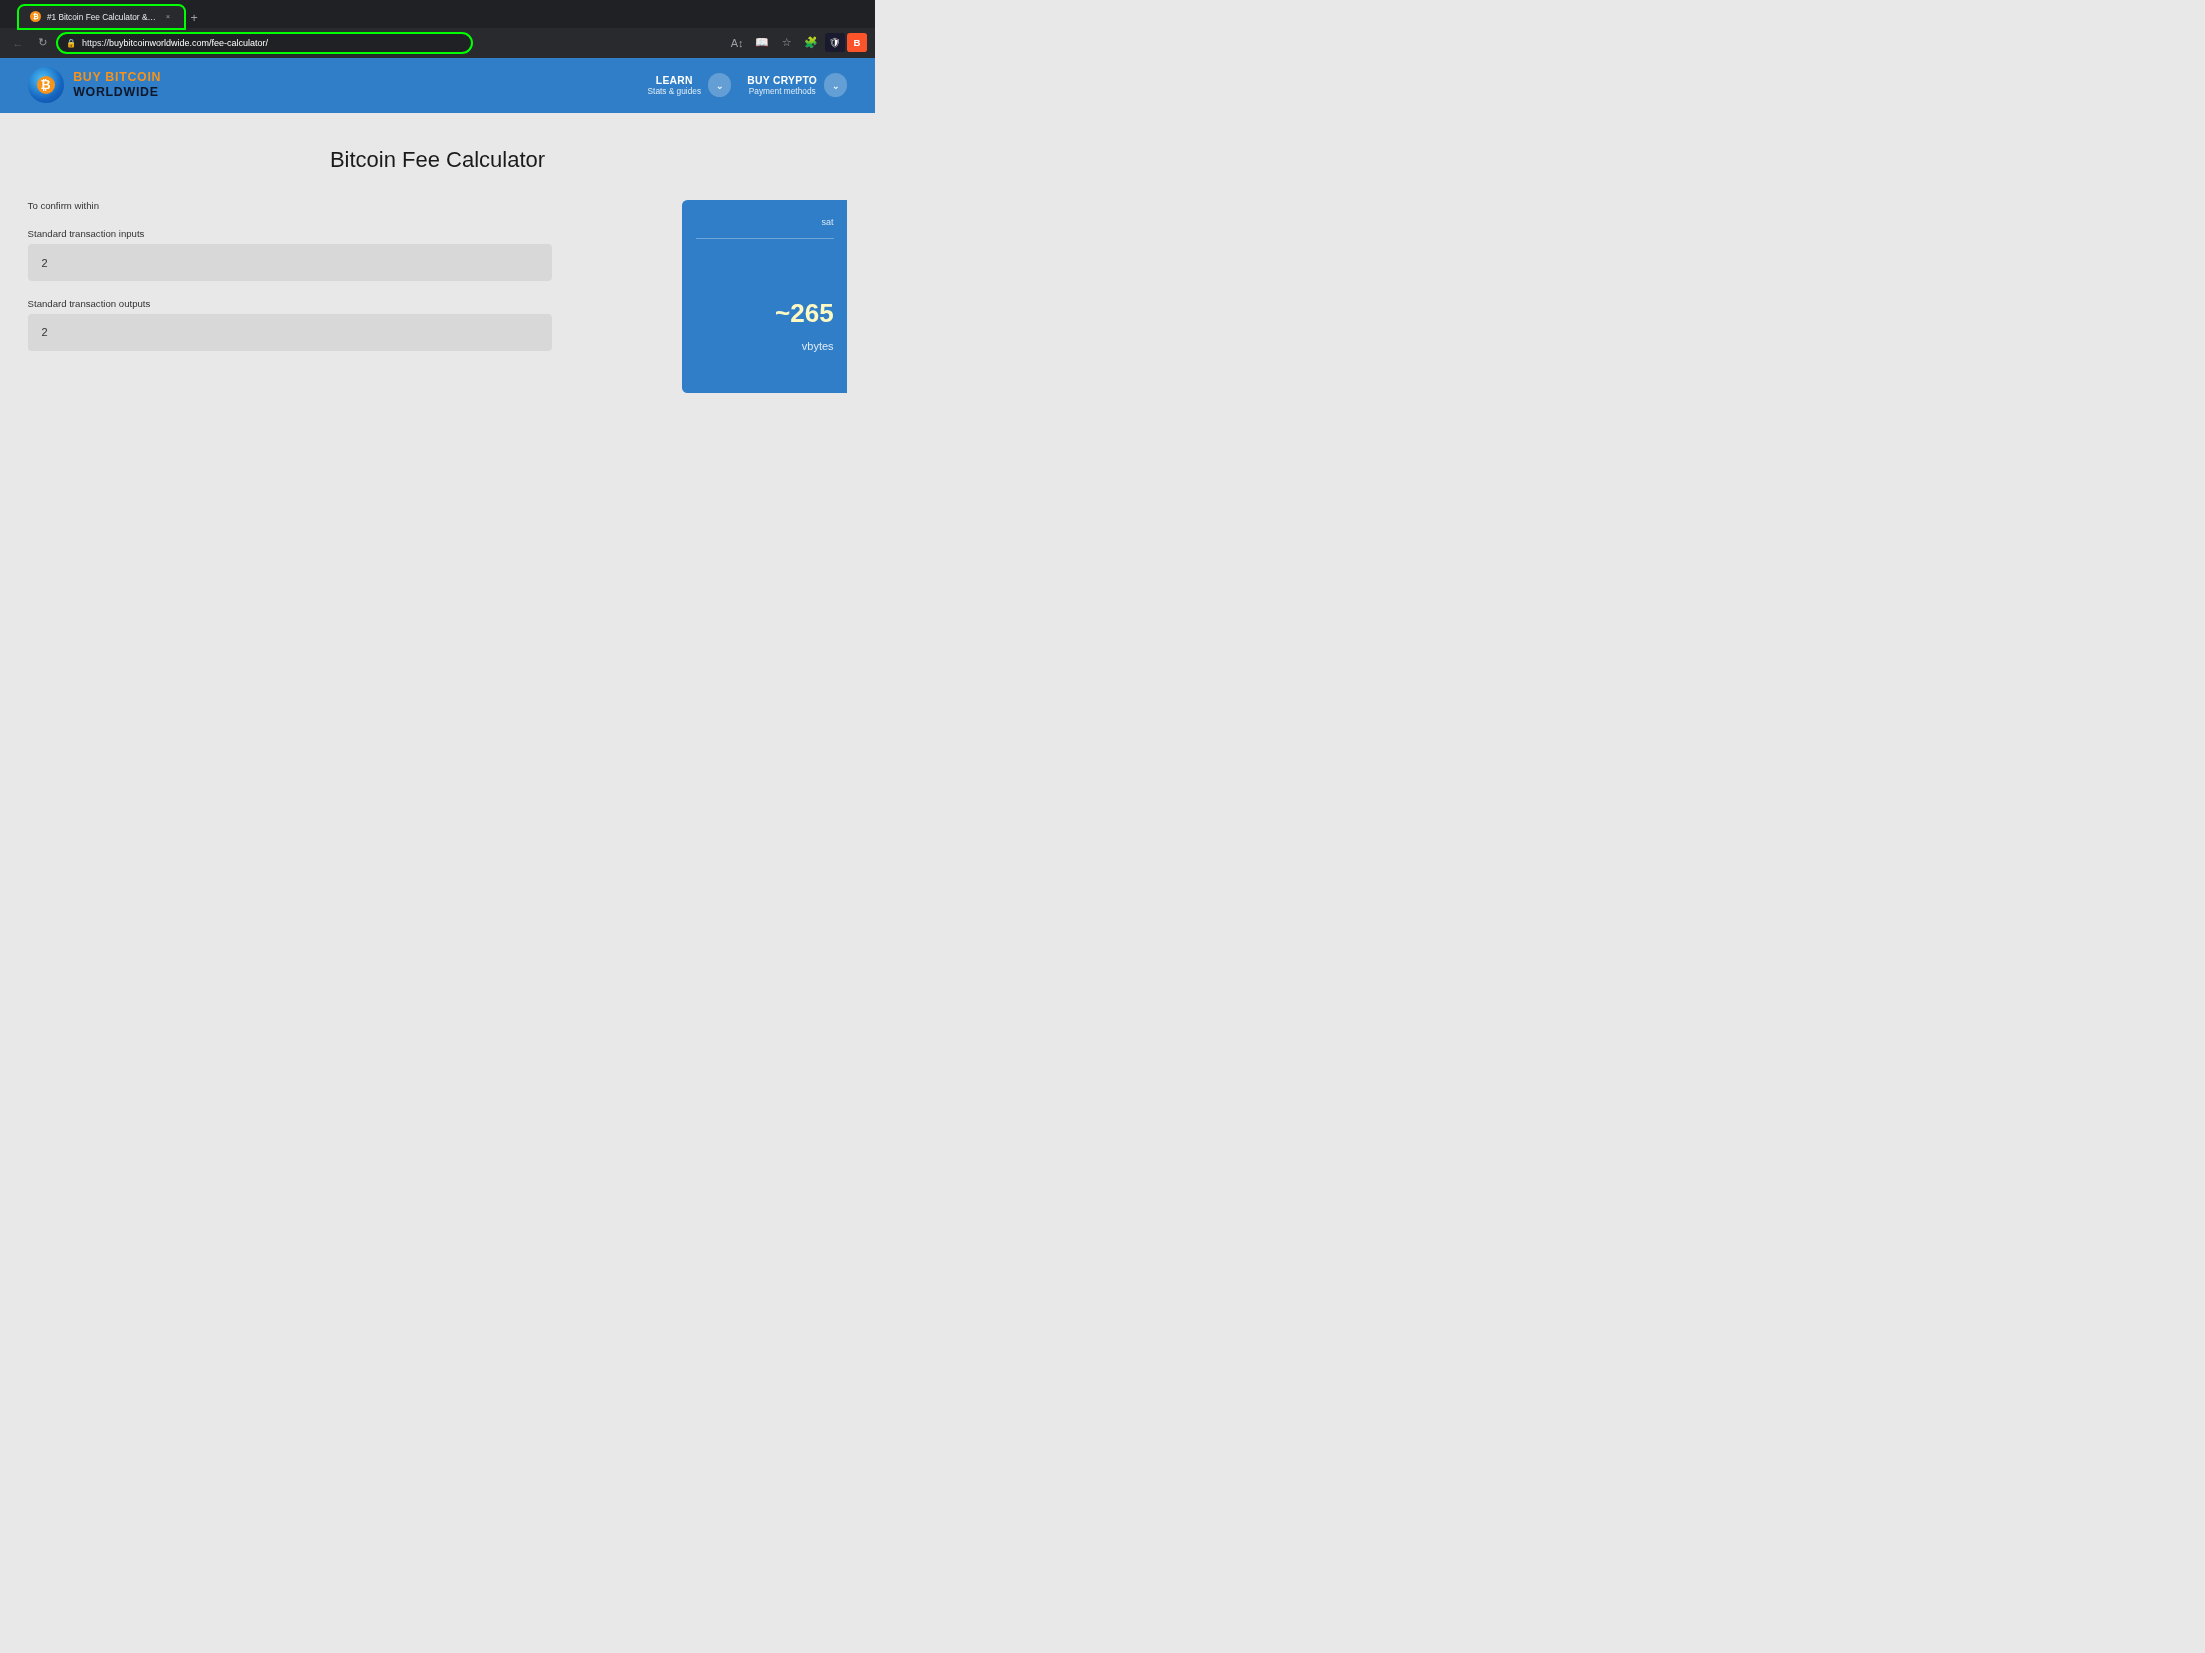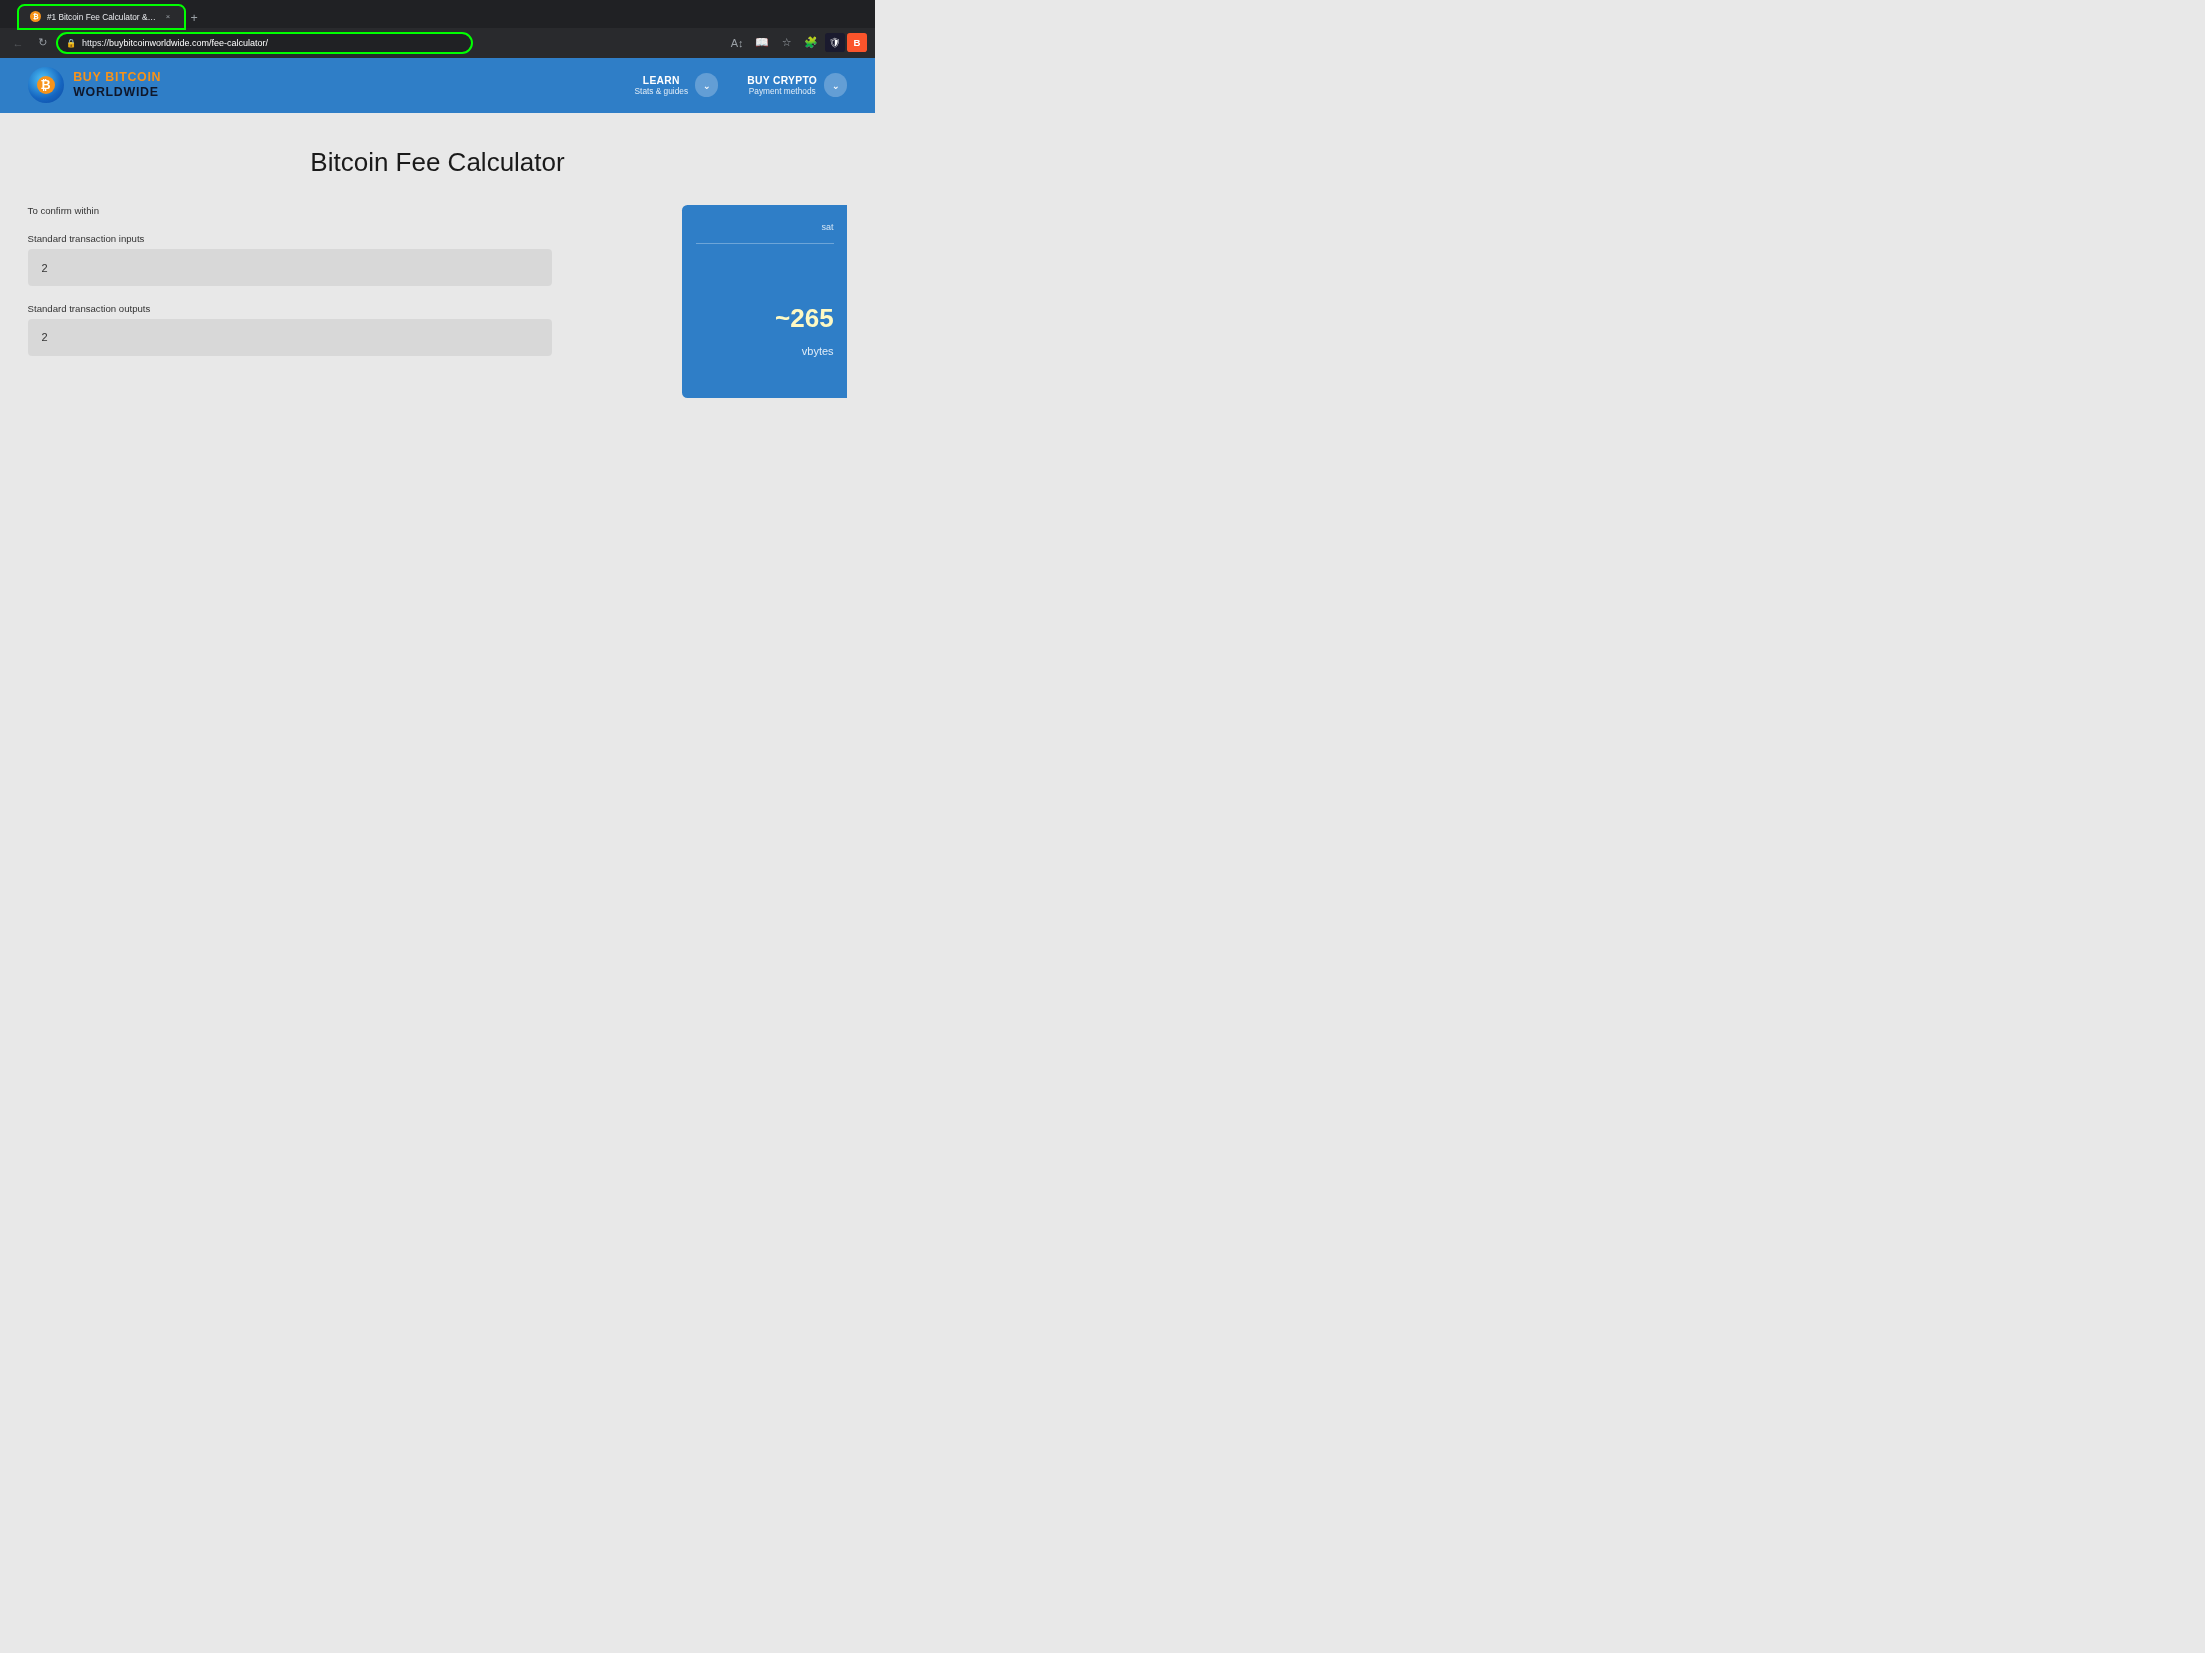--- a/index.html
+++ b/index.html
@@ -219,21 +219,21 @@
     .logo-text-bottom {
       color: #0f172a;
       font-weight: 700;
       font-size: 12.4px;
       letter-spacing: 0.7px;
     }
     .nav-links {
       margin-left: auto;
       display: flex;
       align-items: center;
-      gap: 18px;
+      gap: 5px;
     }
     .nav-item {
       display: flex;
       align-items: center;
       gap: 6.9px;
       cursor: pointer;
     }
     .nav-item-text { text-align: center; }
     .nav-item-label {
       color: white;
@@ -261,21 +261,21 @@
     
     .main-content {
       background: #e8e8e8;
       padding: 34px 27.6px 27.6px 27.6px;
       min-height: 413px;
       display: flex;
       flex-direction: column;
     }
     .page-title {
       text-align: center;
-      font-size: 26px;
+      font-size: 22px;
       font-weight: 500;
       color: #1a1a1a;
       margin-bottom: 27.6px;
     }
     .calculator-area {
       display: flex;
       gap: 21px;
       align-items: flex-start;
     }
     .form-section {

